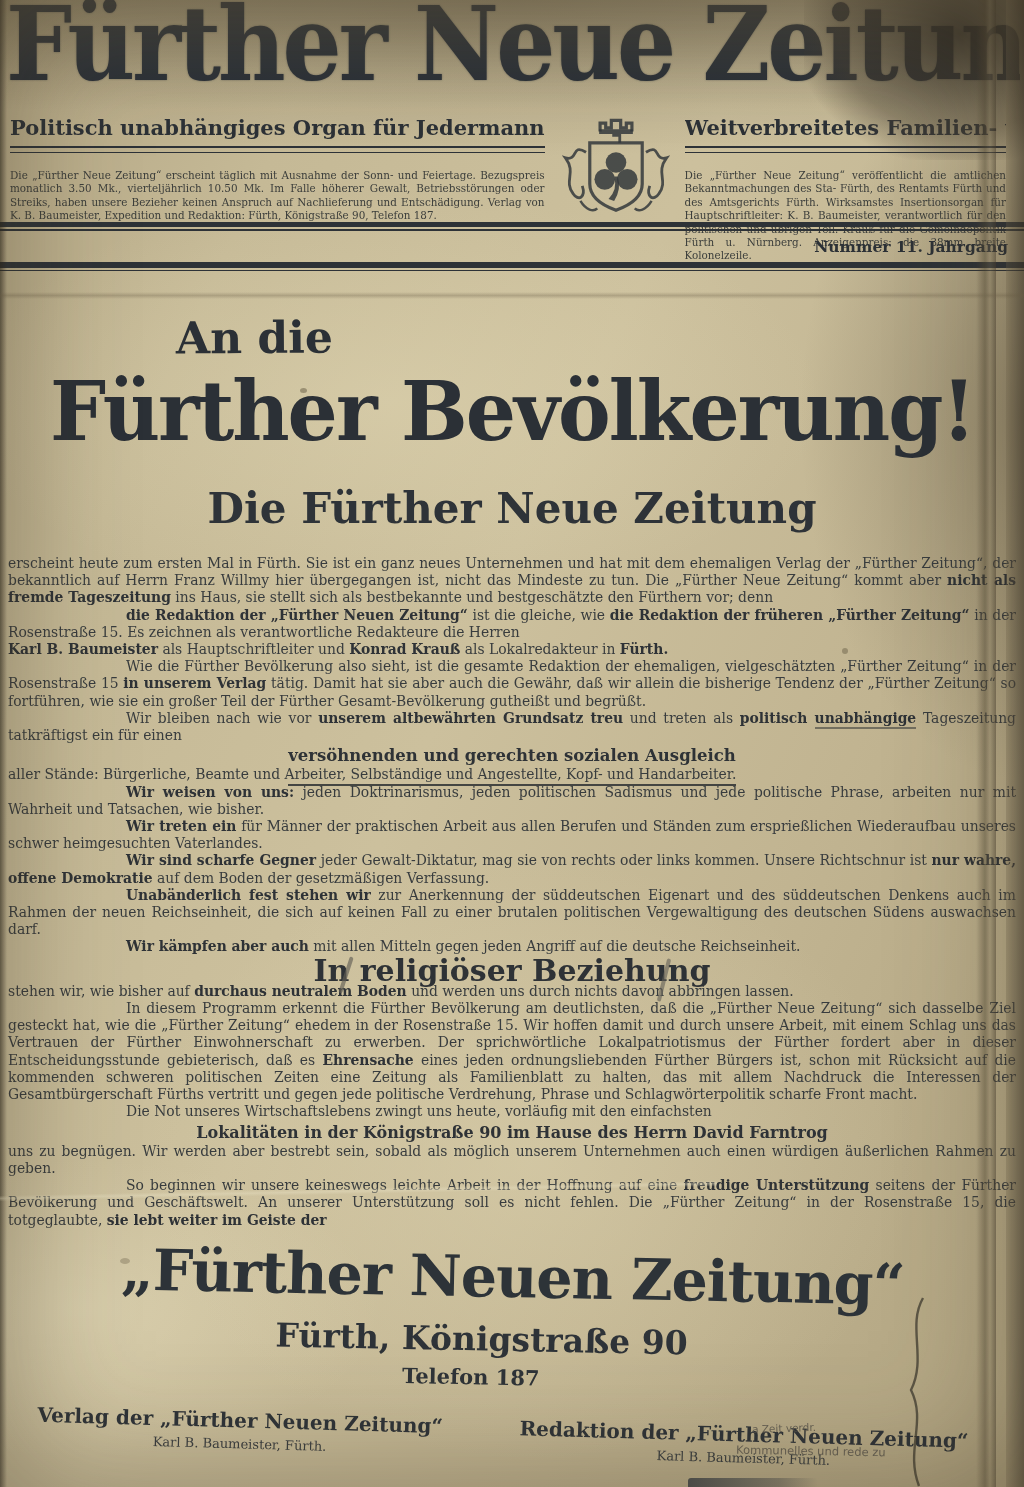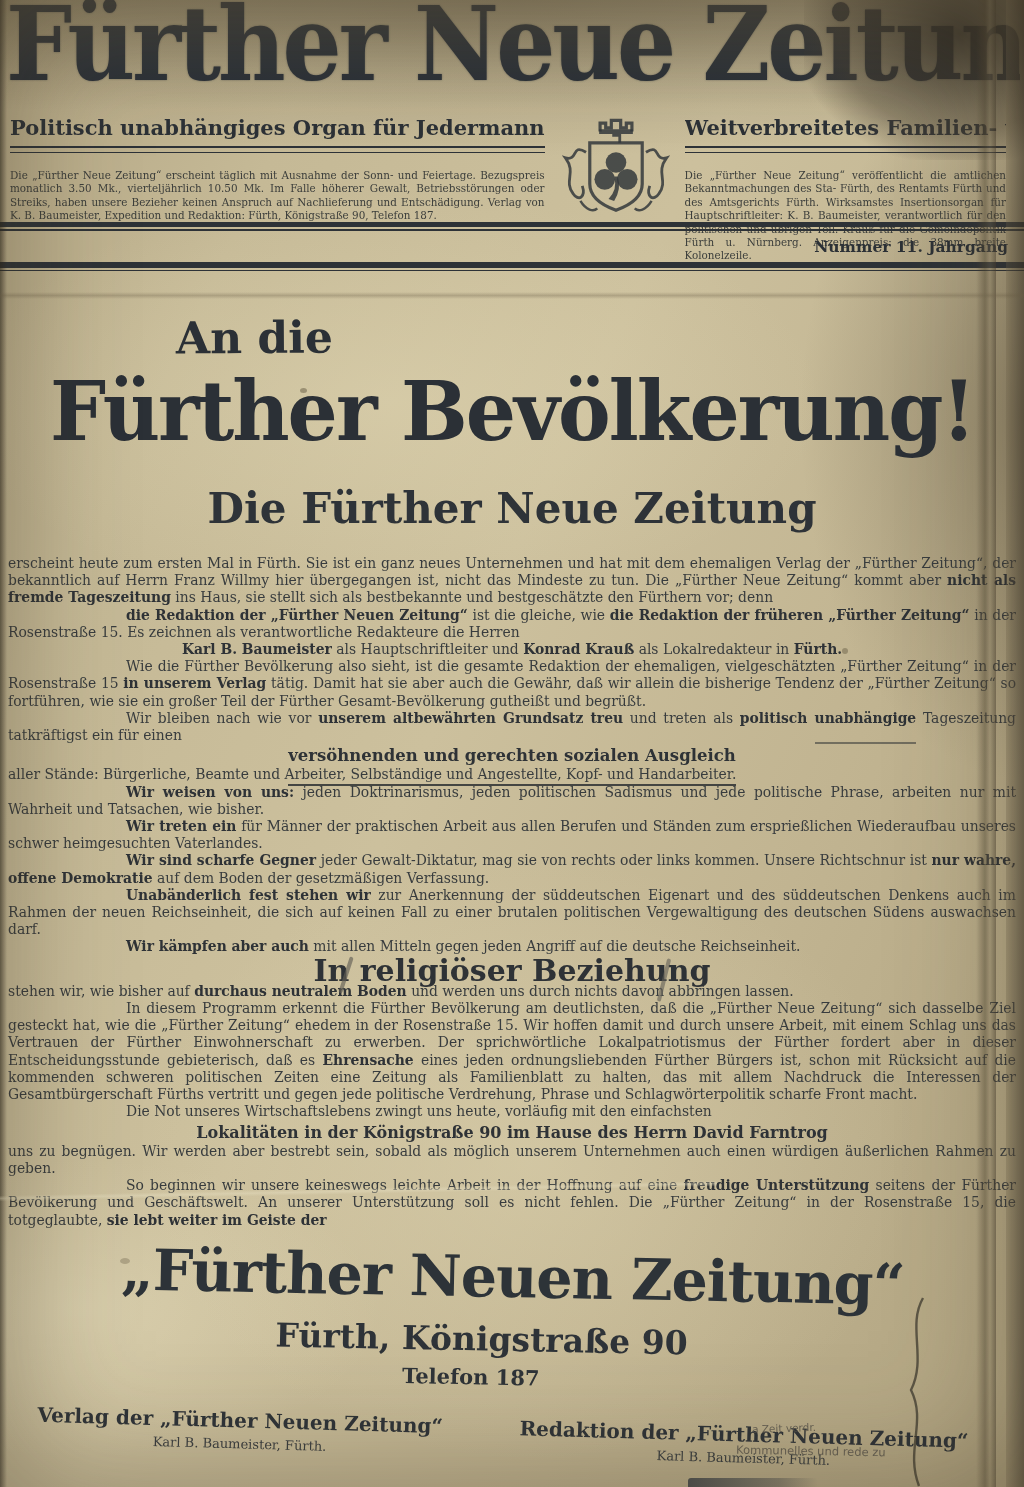--- a/index.html
+++ b/index.html
@@ -51,29 +51,29 @@
   .sep-b .bar{height:5.5px;background:#2d3237;}
   .sep-b .thin{height:1.5px;background:#2d3237;margin-top:2px;}
   
   .content{position:absolute;top:300px;left:8px;right:8px;z-index:2;}
   .kicker{margin:12px 0 0 168px;font-size:44px;font-weight:700;color:#2b3036;transform:rotate(-.4deg);width:fit-content;}
   .headline{margin:2px 0 0 0;text-align:center;font-size:79px;font-weight:700;letter-spacing:-2px;color:#2b3036;transform:scaleY(1.05);}
   .subhead{margin:26px 0 0 0;text-align:center;font-size:42px;font-weight:700;color:#2e3338;}
   .body-copy{margin-top:22px;font-size:13.9px;line-height:17.2px;color:#383c3e;}
   .para{margin:0;text-align:justify;}
   .para.indent{text-indent:118px;}
-  .para.center{text-align:center;text-indent:0;}
+  .para.center{text-indent:0;}
   .para.slogan{text-align:center;font-size:16.5px;margin:3px 0 2px 0;}
   .para.slogan span{border-bottom:2px solid rgba(45,48,50,.85);padding-bottom:19px;}
   .para.religion{text-align:center;font-size:30px;margin:6px 0 4px 0;position:relative;}
   .para.religion::before{content:"";position:absolute;left:calc(50% - 168px);top:-6px;width:4px;height:38px;background:rgba(98,95,86,.65);transform:rotate(18deg);border-radius:2px;}
   .para.religion::after{content:"";position:absolute;left:calc(50% + 150px);top:-4px;width:4px;height:44px;background:rgba(98,95,86,.6);transform:rotate(14deg);border-radius:2px;}
   .para.location{text-align:center;font-size:16px;margin:3px 0 2px 0;}
   .b{font-weight:700;color:#2e3236;}
-  .u{border-bottom:2.5px solid rgba(80,80,72,.7);padding-bottom:16px;}
+  .u{border-bottom:2.5px solid rgba(80,80,72,.7);padding-bottom:1px;}
   
   .closing{margin-top:14px;transform:rotate(1.1deg);}
   .closing-title{text-align:center;font-size:57px;font-weight:700;color:#2d3338;letter-spacing:-1px;}
   .closing-address{text-align:center;font-size:33px;font-weight:700;color:#2e3338;margin:10px 60px 0 0;}
   .closing-phone{text-align:center;font-size:21px;font-weight:700;color:#2e3338;margin:6px 80px 0 0;}
   
   .footer{display:flex;margin-top:26px;transform:rotate(1.6deg);}
   .f-col{width:46%;}
   .f-col.right{width:54%;}
   .f-line1{font-size:20px;font-weight:700;color:#2e3338;text-align:center;}

